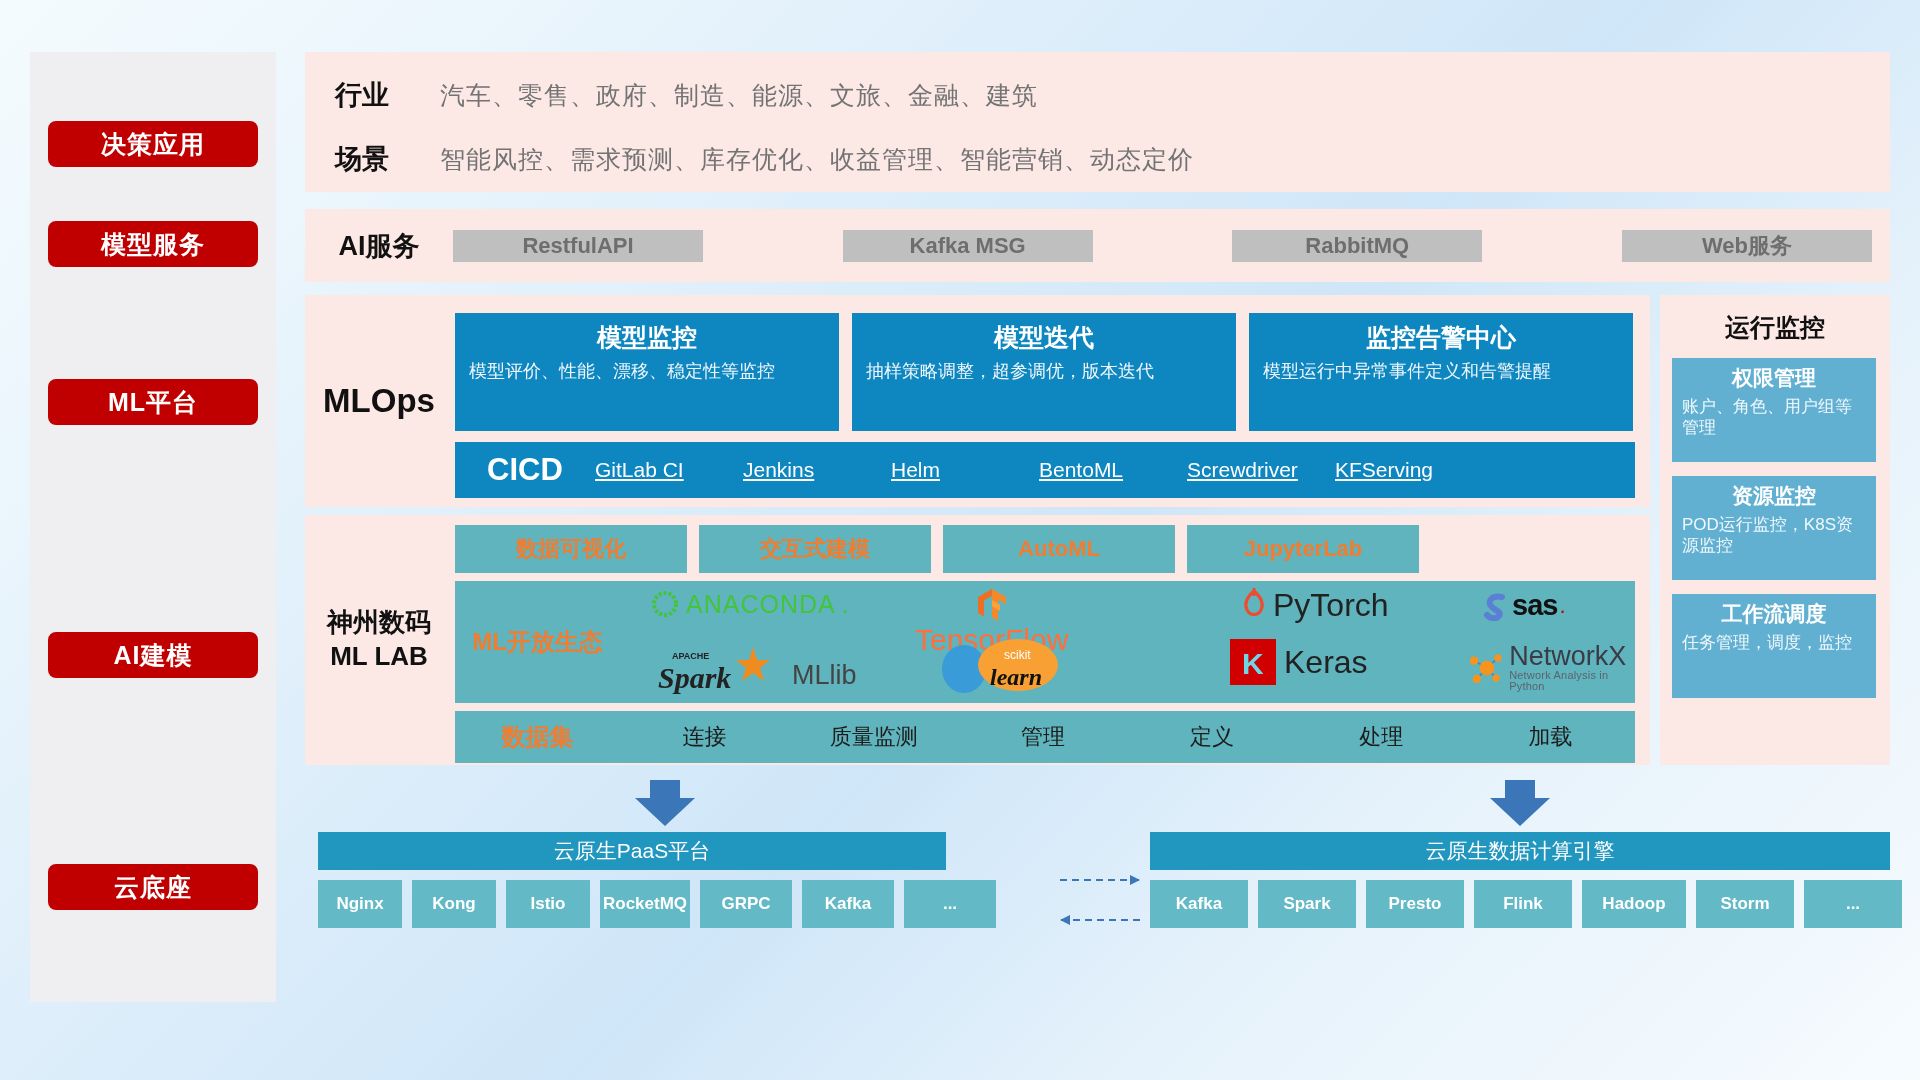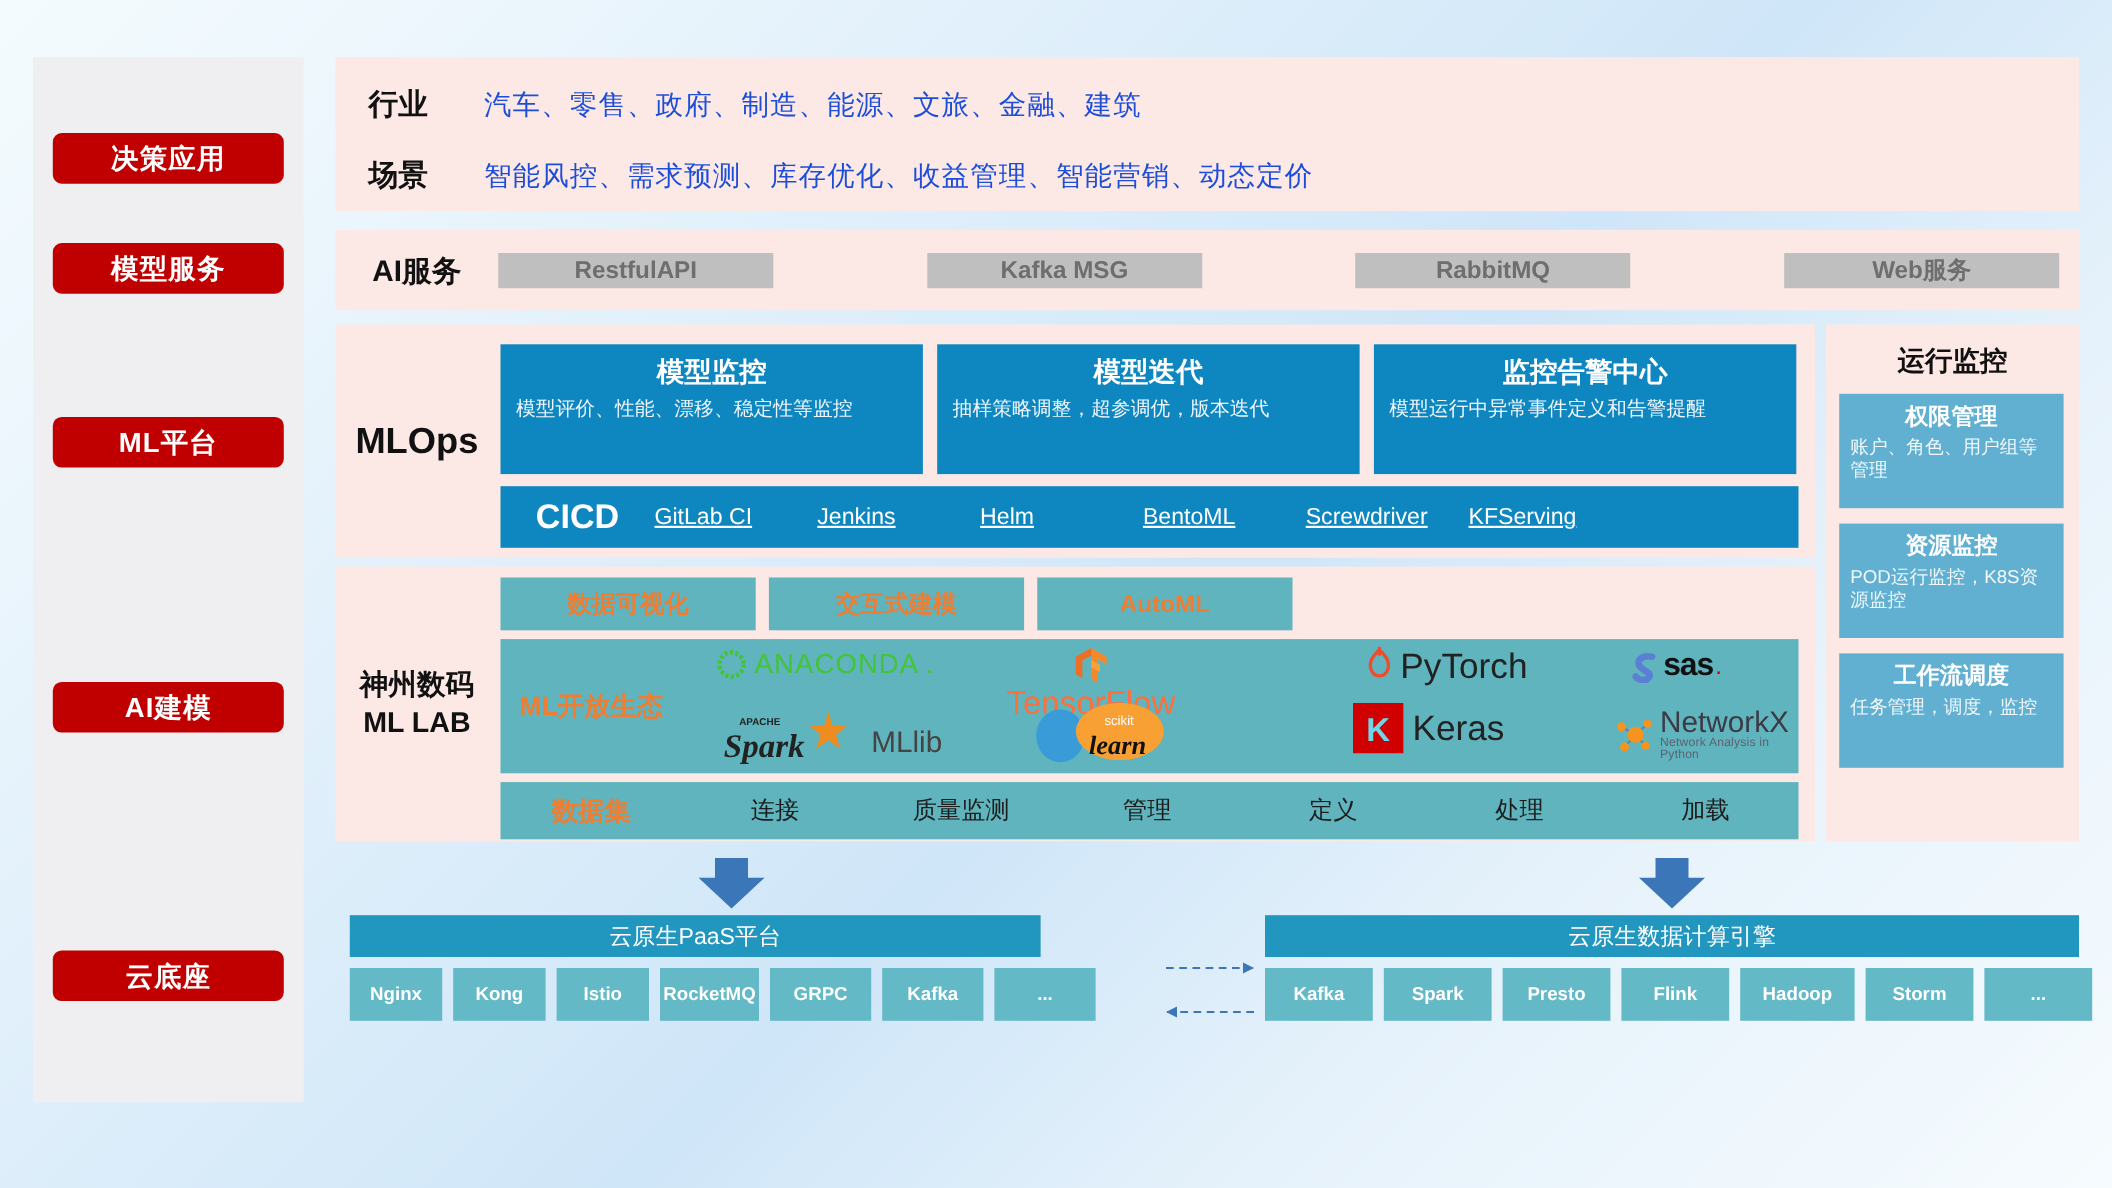--- a/index.html
+++ b/index.html
@@ -22,21 +22,21 @@
   }
   
   #main{position:absolute;left:305px;top:52px;width:1585px;}
 
   .band{background:#fce9e6;}
 
   
   #decision-band{position:absolute;left:0;top:0;width:1585px;height:140px;}
   .dec-line{display:flex;align-items:center;height:50px;margin-left:30px;}
   .dec-key{width:105px;font-size:27px;font-weight:bold;color:#111;}
-  .dec-val{font-size:25px;color:#1d4ed8;letter-spacing:1px;}
+  .dec-val{font-size:25px;color:#737373;letter-spacing:1px;}
 
   
   #svc-band{position:absolute;left:0;top:157px;width:1585px;height:73px;display:flex;align-items:center;}
   .svc-label{width:148px;text-align:center;font-size:27px;font-weight:bold;color:#111;}
   .svc-items{flex:1;display:flex;justify-content:space-between;padding-right:18px;}
   .svc-chip{
     width:250px;height:32px;background:#bfbfbf;color:#6e6e6e;
     font-size:22px;font-weight:bold;display:flex;align-items:center;justify-content:center;
   }
 
@@ -95,21 +95,21 @@
     display:flex;align-items:center;justify-content:center;text-align:center;
     box-sizing:border-box;padding:0 6px;line-height:1.05;}
 </style>
 </head>
 <body>
 
 <div id="left-rail">
   <div class="layer-chip" style="top:69px">决策应用</div>
   <div class="layer-chip" style="top:169px">模型服务</div>
   <div class="layer-chip" style="top:327px">ML平台</div>
-  <div class="layer-chip" style="top:568px">AI建模</div>
+  <div class="layer-chip" style="top:580px">AI建模</div>
   <div class="layer-chip" style="top:812px">云底座</div>
 </div>
 
 <div id="main">
 
   <div id="decision-band" class="band">
     <div class="dec-line" style="margin-top:18px">
       <span class="dec-key">行业</span>
       <span class="dec-val">汽车、零售、政府、制造、能源、文旅、金融、建筑</span>
     </div>
@@ -160,20 +160,21 @@
 
   <div id="model-band" class="band">
     <div id="model-label">
       <span>神州数码</span>
       <span>ML LAB</span>
     </div>
     <div class="tool-row">
       <div class="tool-chip">数据可视化</div>
       <div class="tool-chip">交互式建模</div>
       <div class="tool-chip">AutoML</div>
+      <div class="tool-chip">JupyterLab</div>
     </div>
 
     <div id="eco-box">
       <div id="eco-label">ML开放生态</div>
       <div id="eco-logos">
 
         <div style="position:absolute;left:30px;top:8px;display:flex;align-items:center;gap:6px;">
           <svg width="30" height="30" viewBox="0 0 30 30">
             <circle cx="15" cy="15" r="11" fill="none" stroke="#43c43a" stroke-width="4" stroke-dasharray="3 2"></circle>
           </svg>

